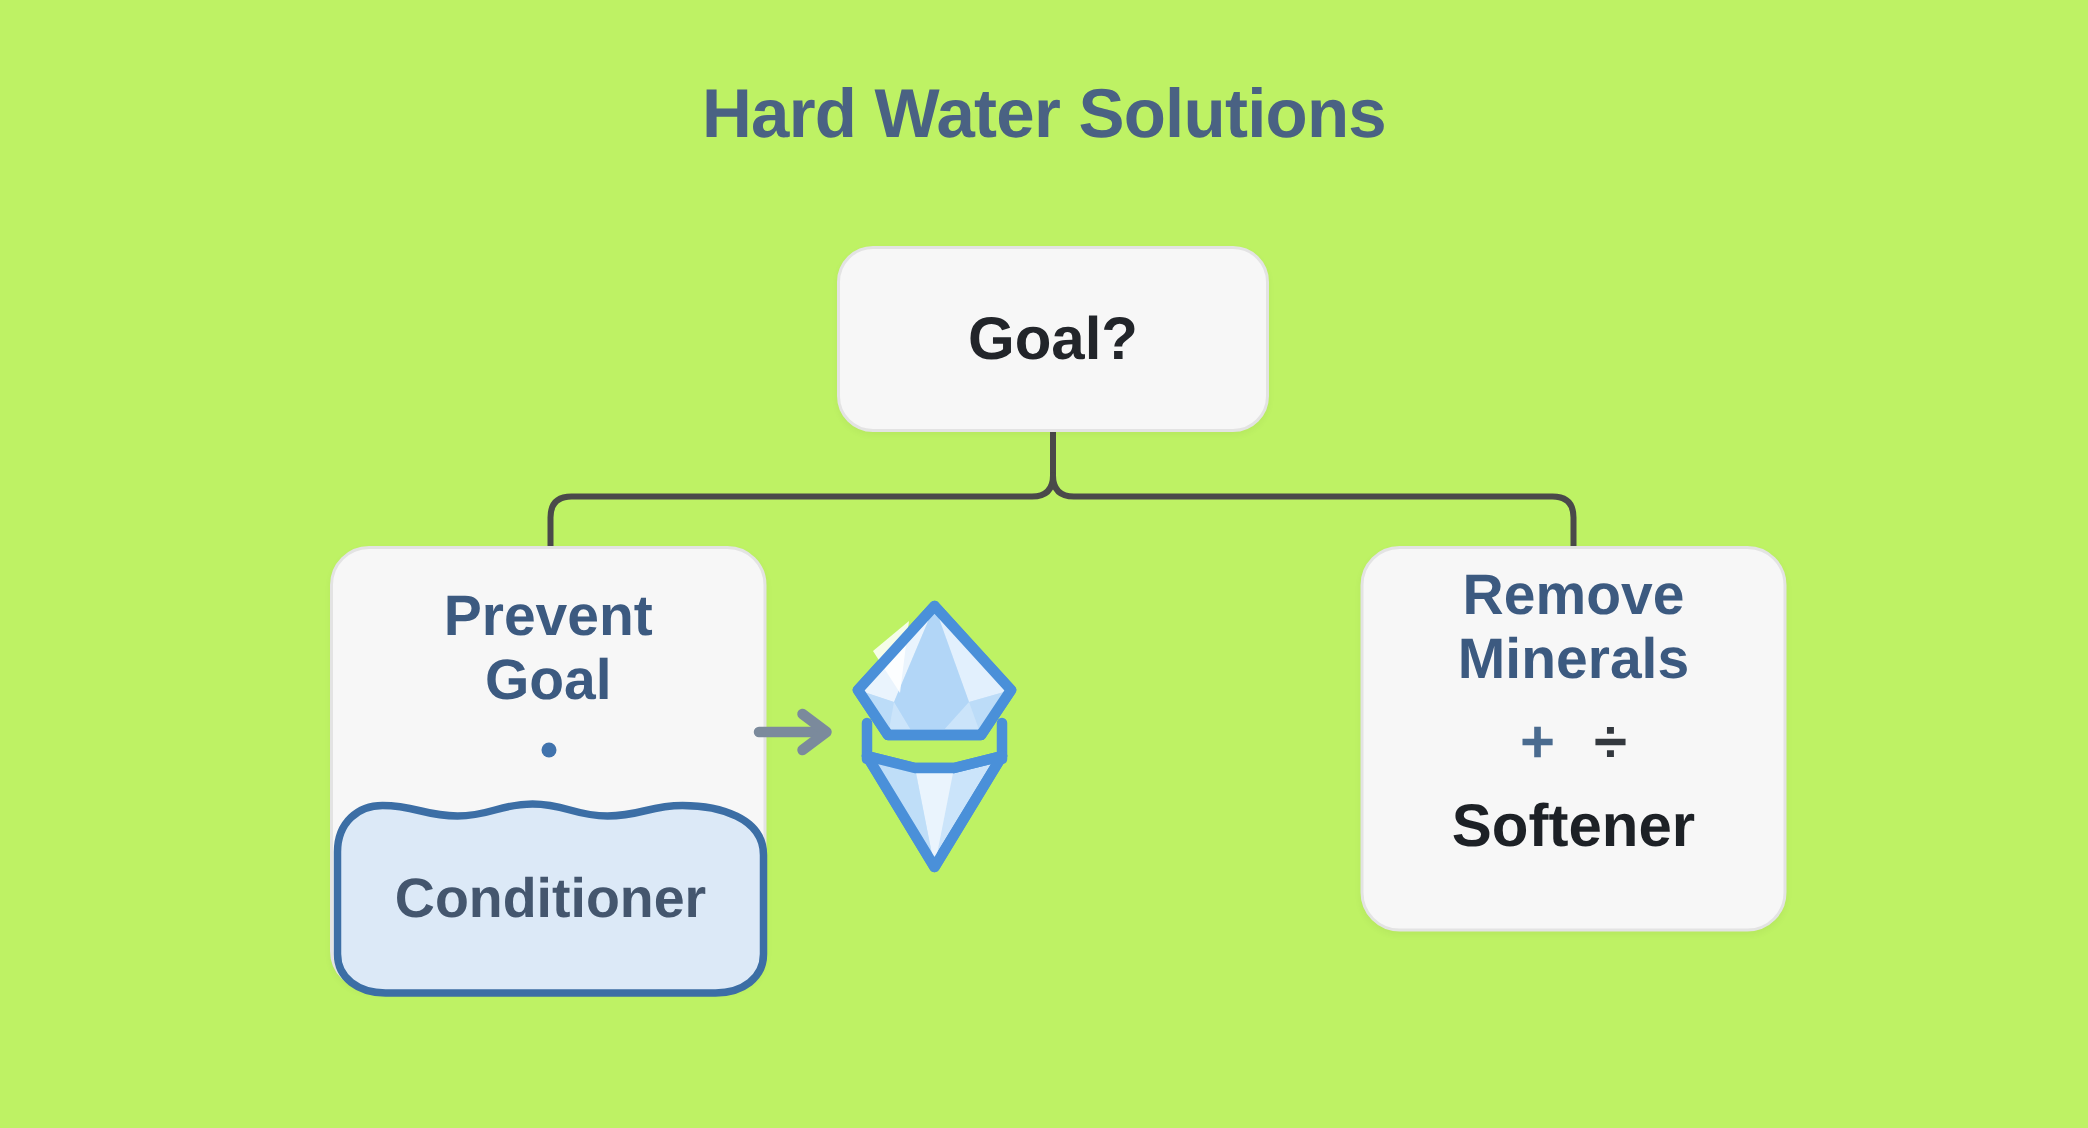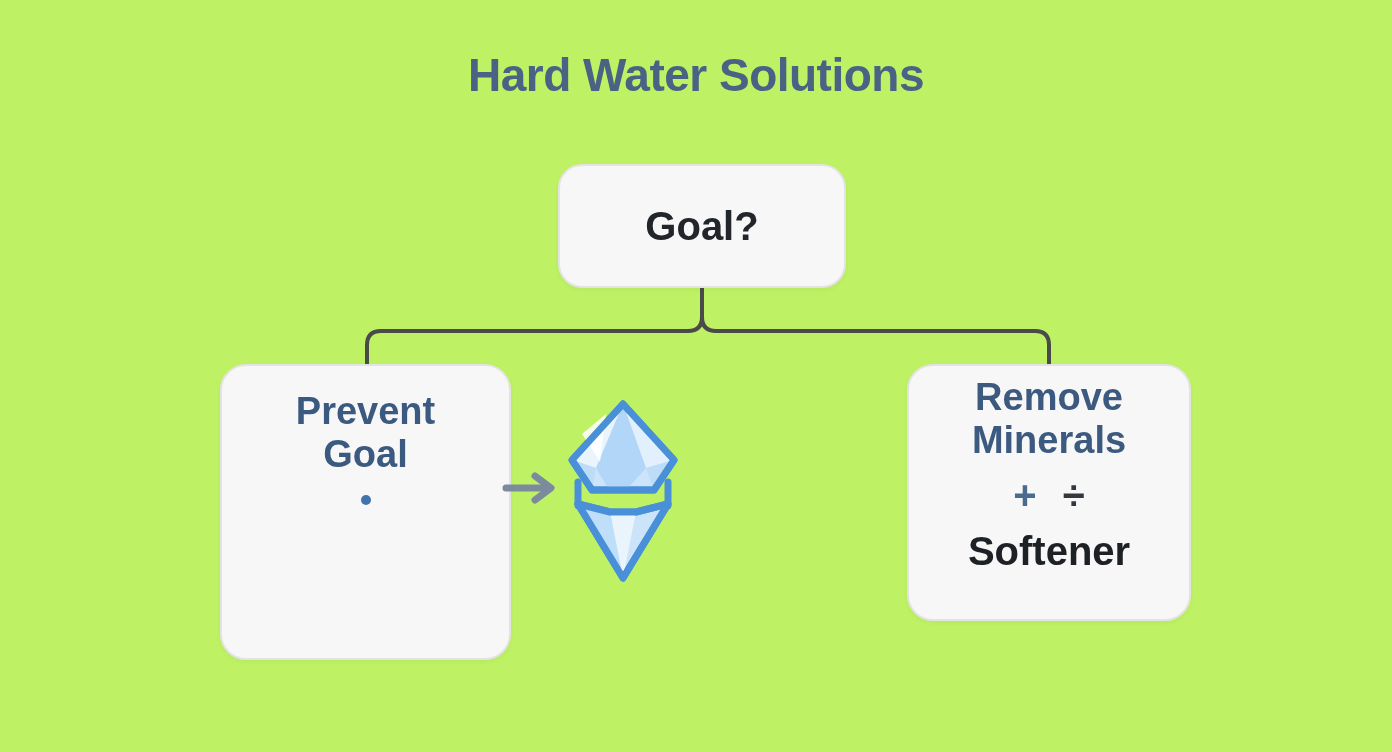--- a/index.html
+++ b/index.html
@@ -202,20 +202,37 @@
   </div>
 
   <div class="node" id="node-prevent">
     <div class="node-title">
       <span>Prevent</span><br>
       <span>Goal</span>
     </div>
     <div class="bullet-dot"></div>
   </div>
 
+  <div id="chip-conditioner">
+    <svg width="292" height="134" viewBox="0 0 292 134" xmlns="http://www.w3.org/2000/svg">
+      <path d="M4,36
+               C4,16 18,5 34,5
+               C56,5 62,12 84,12
+               C106,12 112,4 134,4
+               C156,4 162,12 184,12
+               C206,12 212,5 234,5
+               C258,5 288,13 288,38
+               L288,104
+               C288,120 274,130 256,130
+               L36,130
+               C18,130 4,120 4,104
+               Z" fill="#dce9f7" stroke="#3c6ea5" stroke-width="5" stroke-linejoin="round"></path>
+    </svg>
+    <div class="chip-label">Conditioner</div>
+  </div>
 
   <svg id="arrow-to-crystal" viewBox="0 0 58 40" xmlns="http://www.w3.org/2000/svg">
     <path d="M4,20 L44,20" stroke="#7b8a9c" stroke-width="7" stroke-linecap="round" fill="none"></path>
     <path d="M33,8 L49,20 L33,32" stroke="#7b8a9c" stroke-width="7" stroke-linecap="round" stroke-linejoin="round" fill="none"></path>
   </svg>
 
   <svg id="crystal-icon" viewBox="0 0 114 186" xmlns="http://www.w3.org/2000/svg">
 
     <path d="M57,6 L108,62 L88,92 L26,92 L6,62 Z" fill="#cbe4fa" stroke="#4a90d9" stroke-width="7" stroke-linejoin="round"></path>
 

